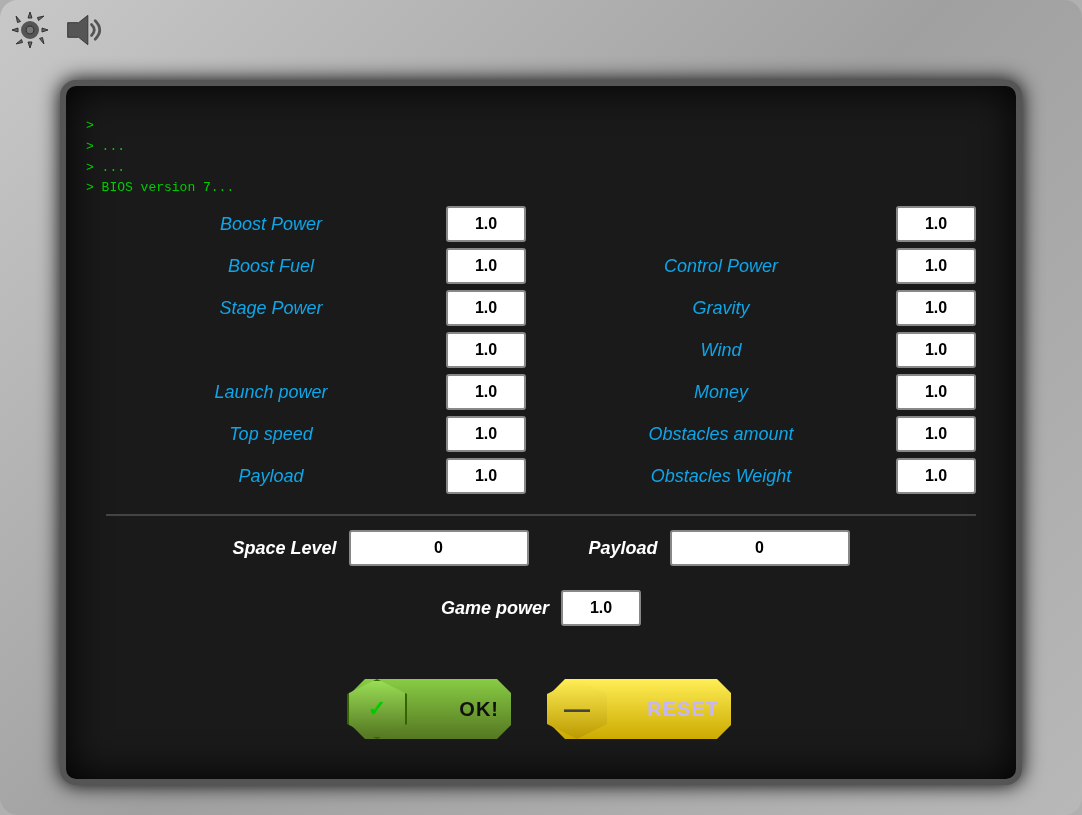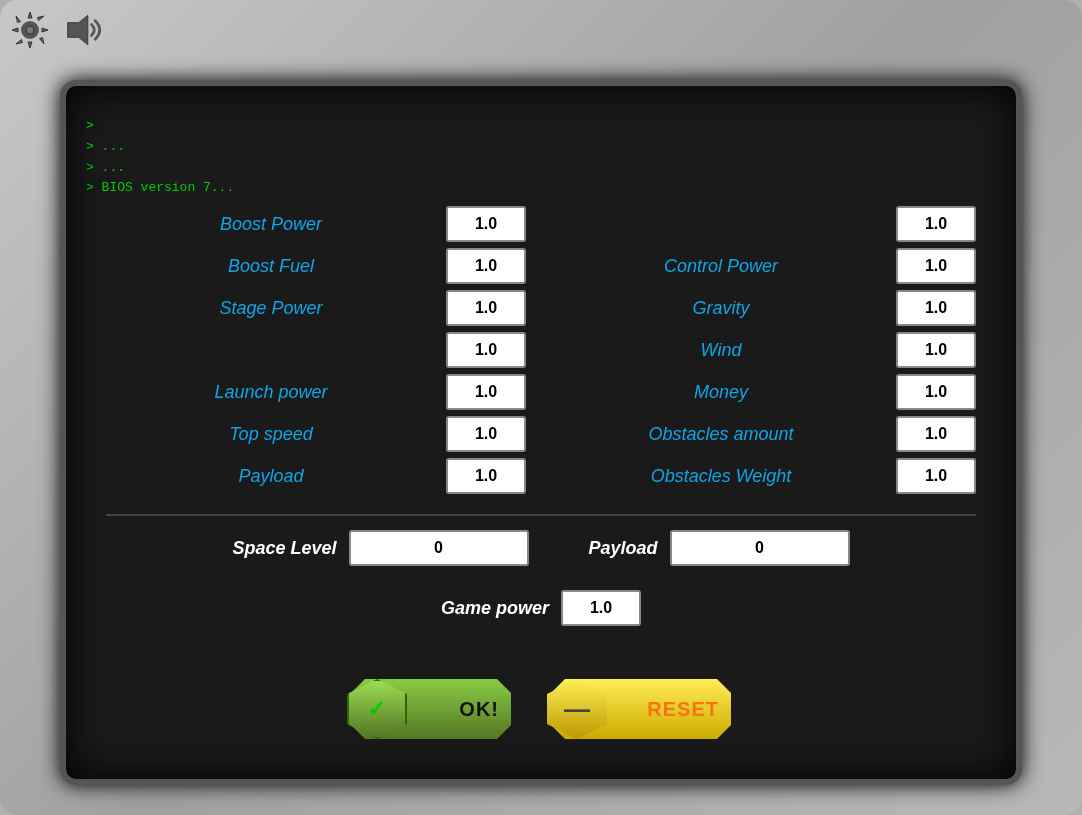--- a/index.html
+++ b/index.html
@@ -348,20 +348,20 @@
           background: linear-gradient(180deg, #ffee55 0%, #bb9900 100%);
           clip-path: polygon(50% 0%, 100% 25%, 100% 75%, 50% 100%, 0% 75%, 0% 25%);
           display:flex; align-items:center; justify-content:center;
           z-index:3;
         ">
           <span style="color:#444; font-size:26px; font-weight:900;">—</span>
         </div>
         <span style="
           position:absolute; right:12px; top:50%; transform:translateY(-50%);
           font-family:'Arial Black',sans-serif; font-size:20px; font-weight:900;
-          color:#f97316; letter-spacing:1px;
+          color:#c4b5fd; letter-spacing:1px;
         ">RESET</span>
       </button>
 
     </div>
 
   </div>
 </div>
 
 </body></html>

